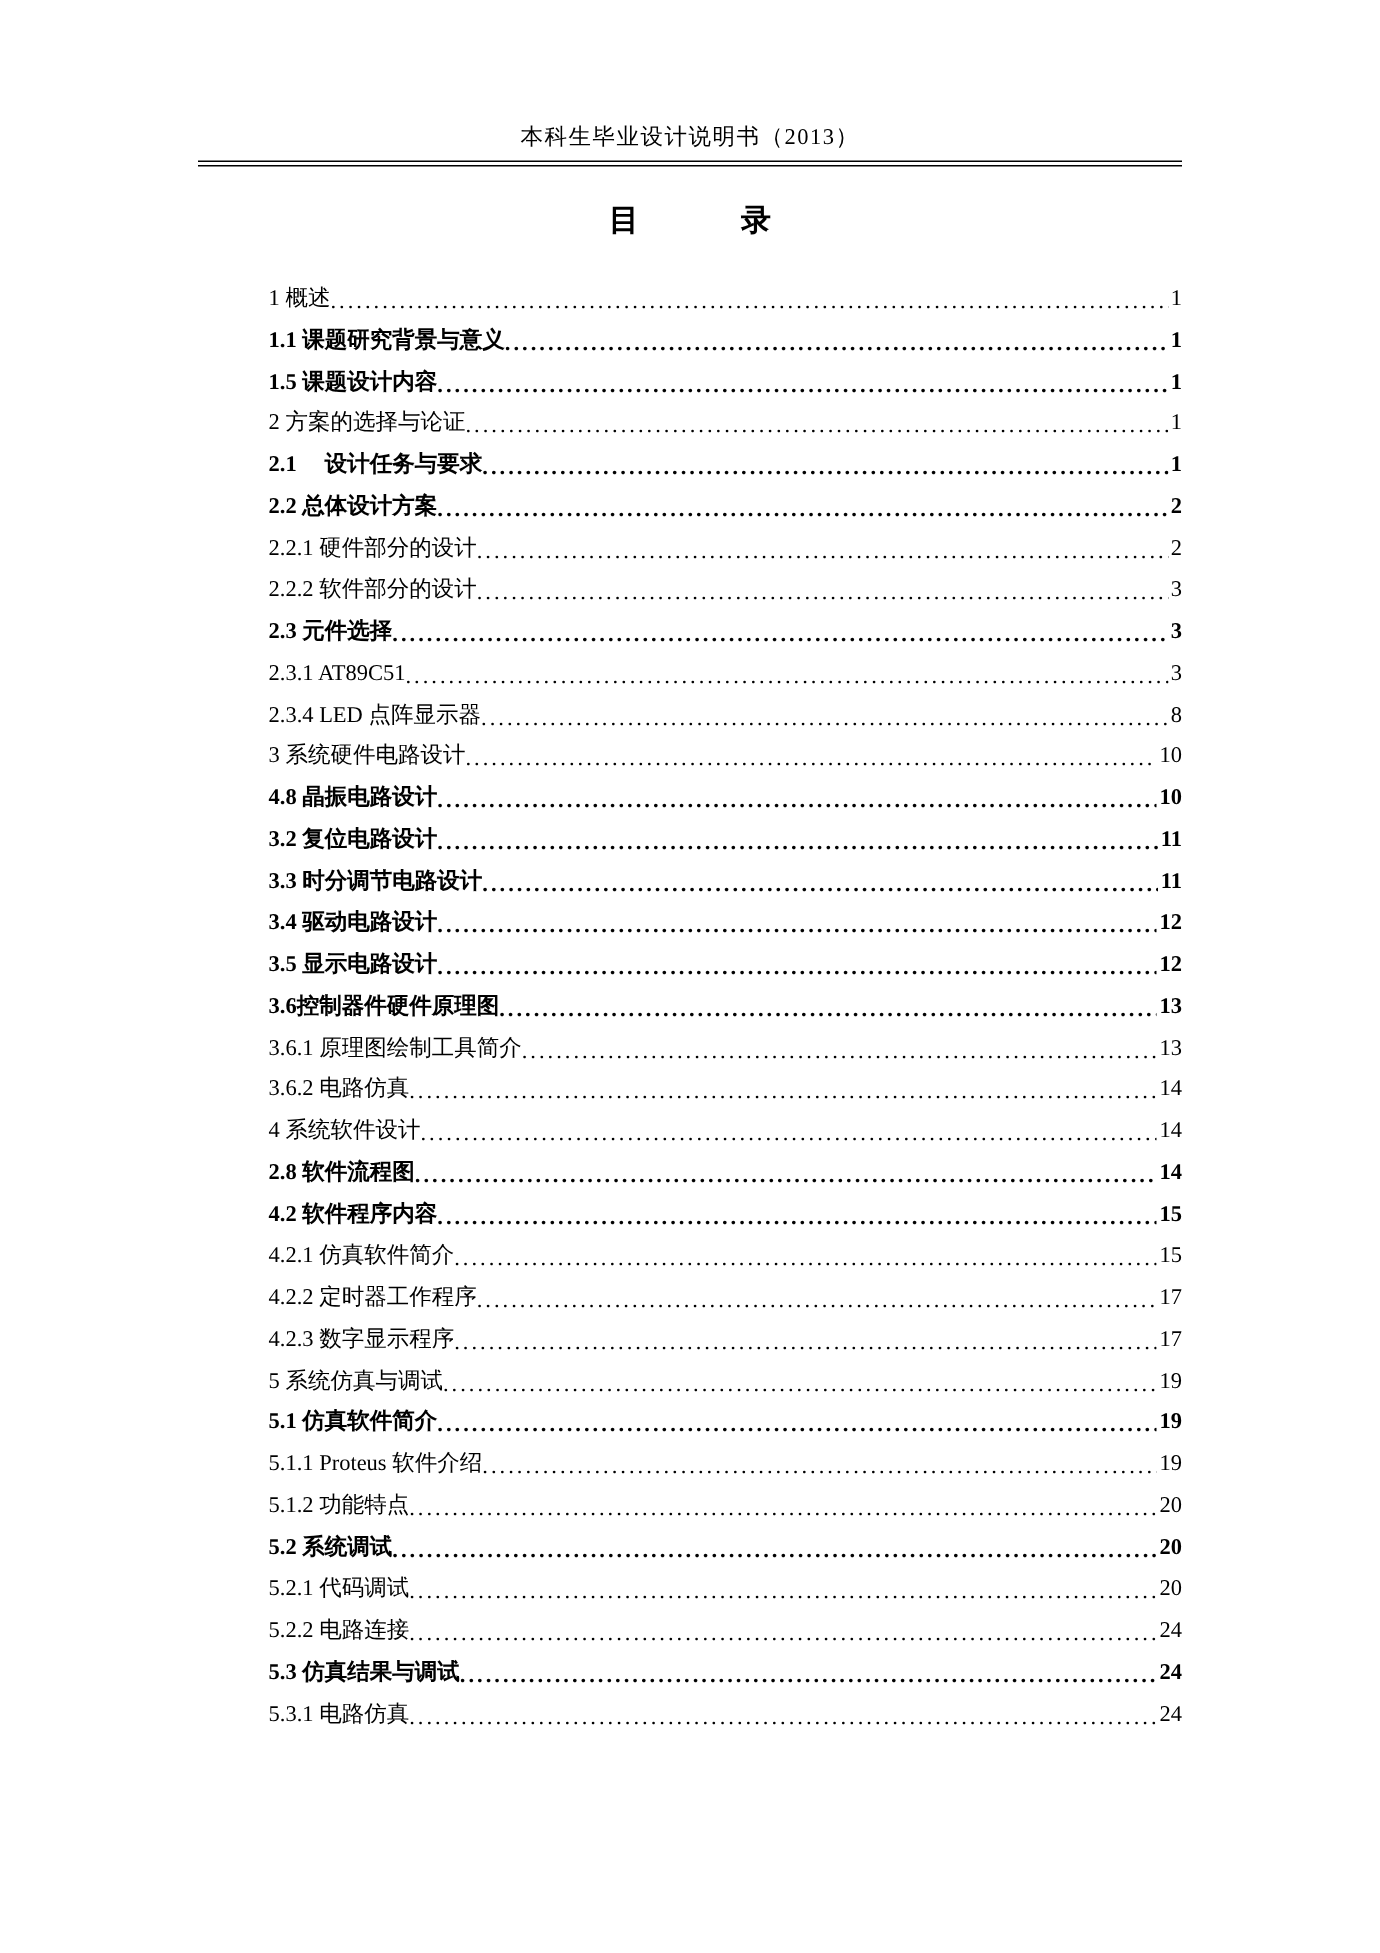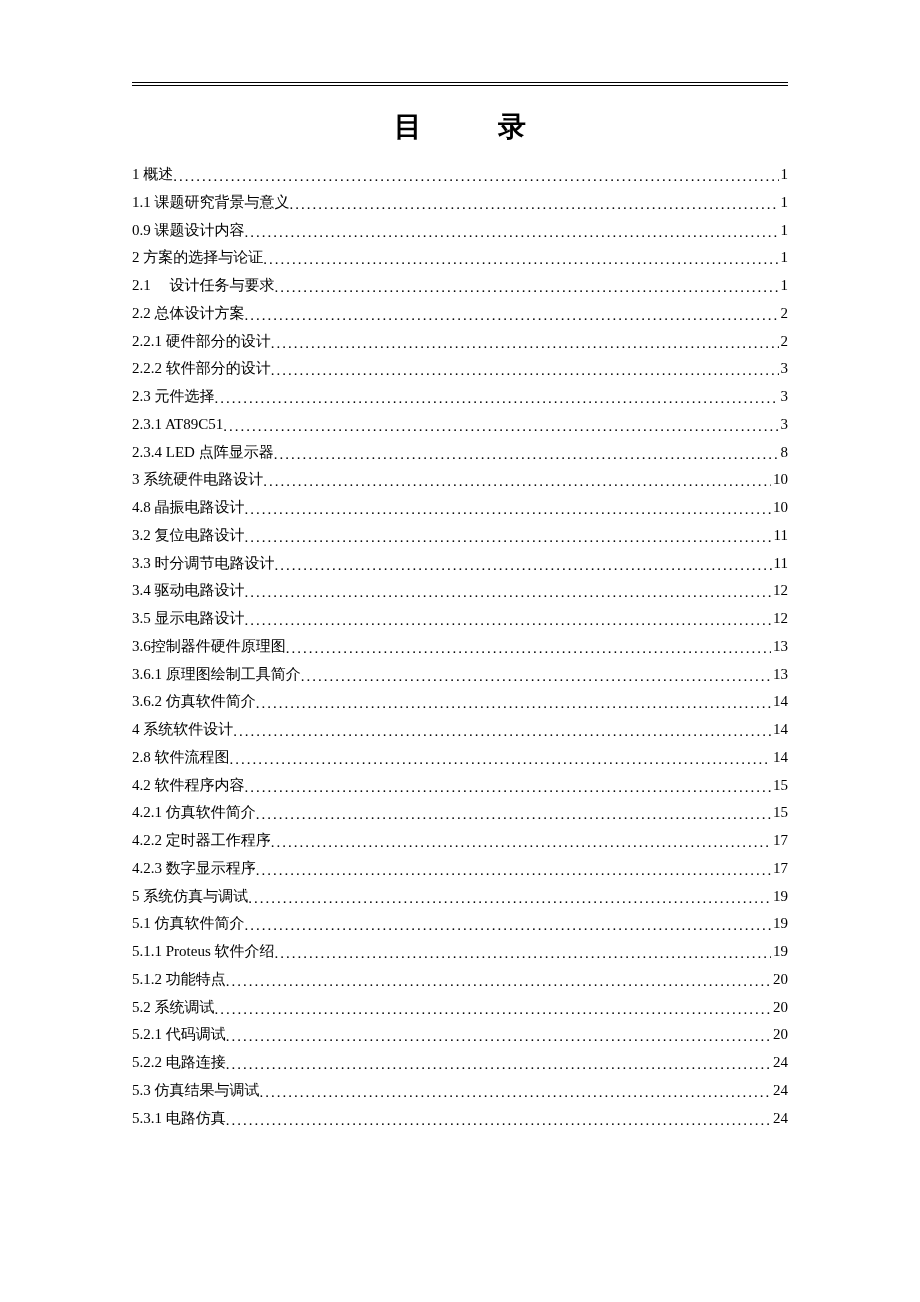--- a/index.html
+++ b/index.html
@@ -26,77 +26,79 @@
     .header-line {
       border-bottom: 1.5px solid #000;
       margin: 0 0 2px 0;
     }
     .header-line-thin {
       border-bottom: 0.5px solid #000;
       margin-bottom: 22px;
     }
     .title {
       text-align: center;
-      font-size: 28px;
+      font-size: 20px;
       font-weight: bold;
       letter-spacing: 24px;
-      margin-bottom: 15px;
+      margin-bottom: 26px;
       padding-left: 24px;
     }
     .toc {
       font-size: 15px;
       line-height: 1.85;
     }
     .toc-row {
       display: flex;
       align-items: baseline;
       white-space: nowrap;
+      margin-left: 47px;
     }
     .toc-label {
       flex-shrink: 0;
     }
     .toc-dots {
       flex: 1;
       overflow: hidden;
       letter-spacing: 2px;
       color: #000;
       position: relative;
       top: 2px;
     }
     .toc-dots::before {
       content: "..............................................................................................................................";
     }
     .toc-page {
       flex-shrink: 0;
       padding-left: 2px;
     }
     .l1 { padding-left: 0; }
-    .l2 { padding-left: 0; }
+    .l2 { padding-left: 0; font-weight: bold; }
     .l3 { padding-left: 0; }
   </style>
 </head>
 <body>
 
 <div class="page">
+  <div class="header">本科生毕业设计说明书（2013）</div>
   <div class="header-line"></div>
   <div class="header-line-thin"></div>
   <div class="title">目　录</div>
   <div class="toc" id="toc-container">
       <div class="toc-row l1">
         <span class="toc-label">1 概述</span>
         <span class="toc-dots"></span>
         <span class="toc-page">1</span>
       </div>
       <div class="toc-row l2">
         <span class="toc-label">1.1 课题研究背景与意义</span>
         <span class="toc-dots"></span>
         <span class="toc-page">1</span>
       </div>
       <div class="toc-row l2">
-        <span class="toc-label">0.9 课题设计内容</span>
+        <span class="toc-label">1.5 课题设计内容</span>
         <span class="toc-dots"></span>
         <span class="toc-page">1</span>
       </div>
       <div class="toc-row l1">
         <span class="toc-label">2 方案的选择与论证</span>
         <span class="toc-dots"></span>
         <span class="toc-page">1</span>
       </div>
       <div class="toc-row l2">
         <span class="toc-label">2.1 　设计任务与要求</span>
@@ -167,21 +169,21 @@
         <span class="toc-label">3.6控制器件硬件原理图 </span>
         <span class="toc-dots"></span>
         <span class="toc-page">13</span>
       </div>
       <div class="toc-row l3">
         <span class="toc-label">3.6.1 原理图绘制工具简介</span>
         <span class="toc-dots"></span>
         <span class="toc-page">13</span>
       </div>
       <div class="toc-row l3">
-        <span class="toc-label">3.6.2 仿真软件简介</span>
+        <span class="toc-label">3.6.2 电路仿真</span>
         <span class="toc-dots"></span>
         <span class="toc-page">14</span>
       </div>
       <div class="toc-row l1">
         <span class="toc-label">4 系统软件设计</span>
         <span class="toc-dots"></span>
         <span class="toc-page">14</span>
       </div>
       <div class="toc-row l2">
         <span class="toc-label">2.8 软件流程图</span>

